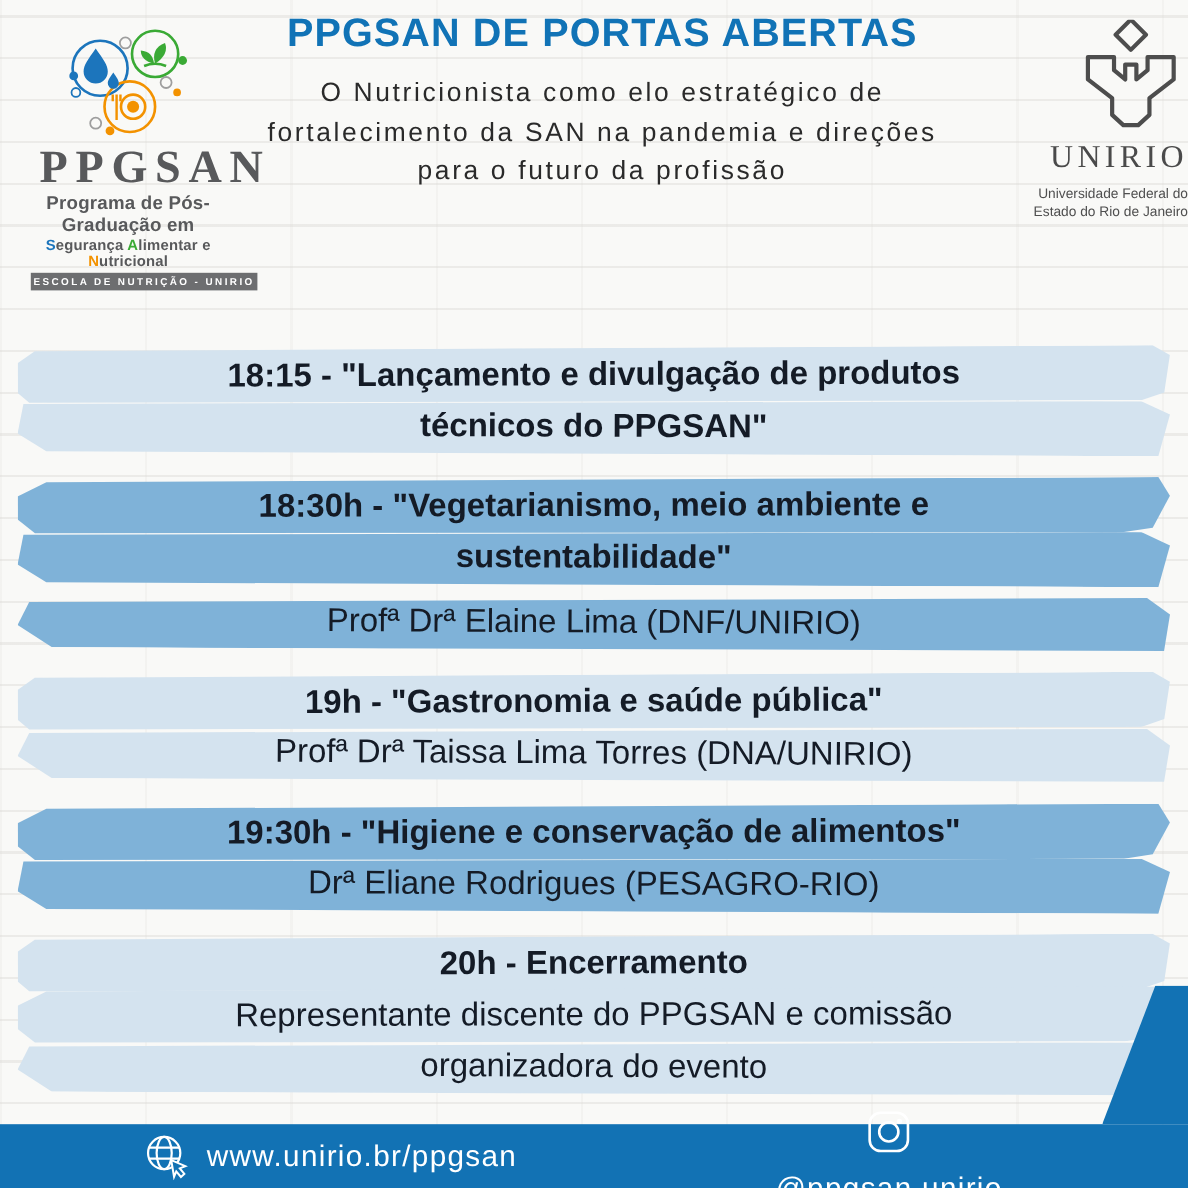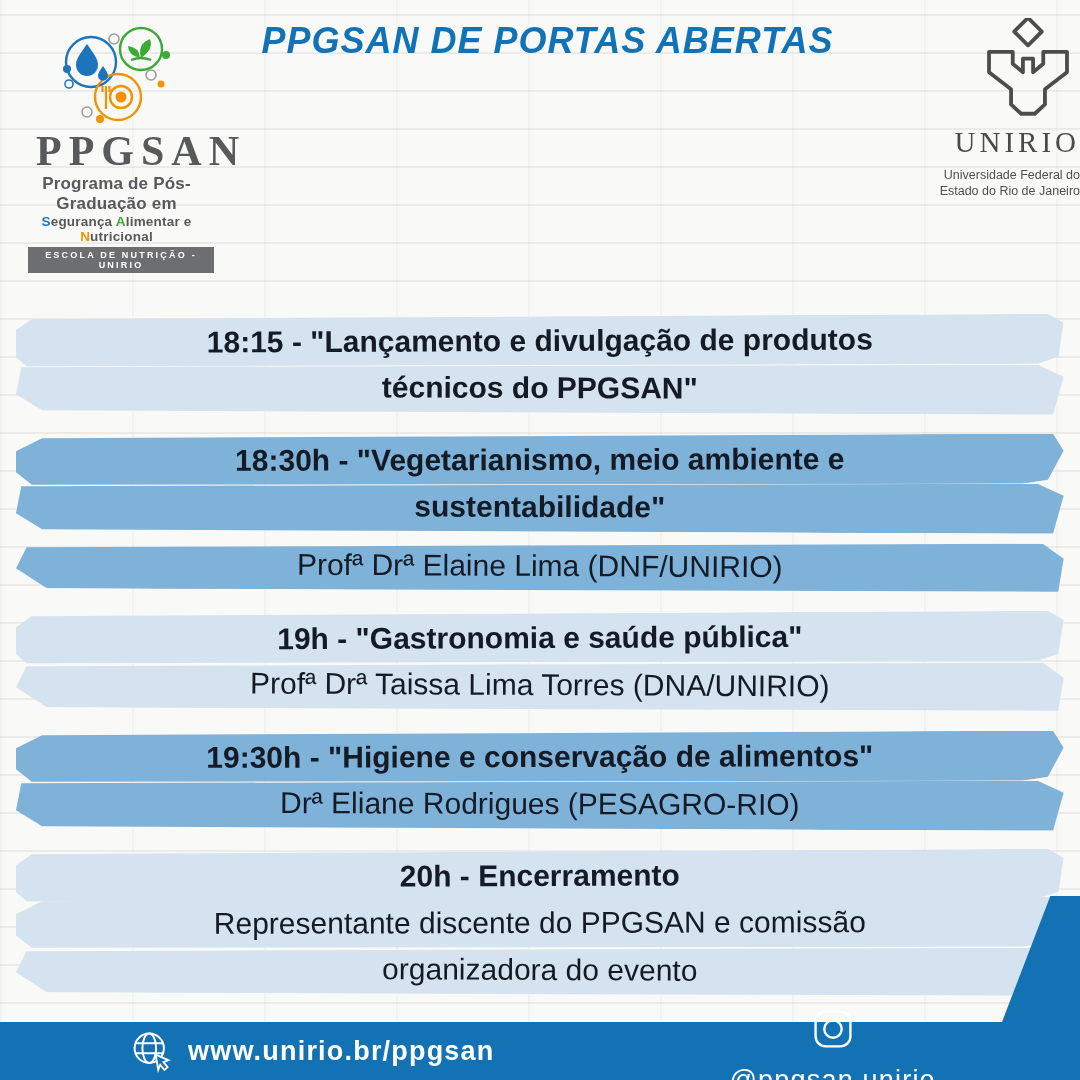--- a/index.html
+++ b/index.html
@@ -14,24 +14,24 @@
       repeating-linear-gradient(90deg, rgba(222,220,216,.22) 0 2px, rgba(0,0,0,0) 2px 132px);
   }
 
   
   .header{ position:absolute; top:0; left:0; right:0; height:210px; display:flex; }
   .logo-ppgsan{ width:205px; padding:22px 0 0 28px; text-align:center; flex:none; }
   .ppgsan-acronym{ font-family:"Liberation Serif", serif; font-weight:700; font-size:42px;
     letter-spacing:7px; color:#58595b; line-height:1; margin:2px 0 2px 8px; }
   .ppgsan-sub1{ font-size:17px; font-weight:700; color:#58595b; letter-spacing:.2px; }
   .ppgsan-sub2{ font-size:13.5px; font-weight:700; color:#58595b; letter-spacing:.2px; }
-  .ppgsan-banner{ margin:3px auto 0; width:186px; background:#6d6e70; color:#fff;
+  .ppgsan-banner{ margin:3px auto 0; width:206px; background:#6d6e70; color:#fff;
     font-size:9px; font-weight:700; letter-spacing:2.2px; padding:3px 0; }
 
-  .title-block{ flex:1; text-align:center; padding-top:20px;font-style:italic; }
+  .title-block{ flex:1; text-align:center; padding-top:9px; }
   .poster-title{ font-size:36px; font-weight:800; letter-spacing:1px; color:#1173b6; }
   .subtitle{ margin-top:16px; font-size:24px; letter-spacing:2.4px; color:#2a2a2a; line-height:1.48; }
 
   .logo-unirio{ width:190px; padding-top:18px; text-align:right; flex:none; }
   .unirio-name{ font-family:"Liberation Serif", serif; font-size:29px; letter-spacing:4px;
     color:#4a4a4a; margin-top:4px; }
   .unirio-sub{ font-size:12.5px; color:#4f4f4f; line-height:1.3; margin-top:8px; }
 
   
   .date-wrap{ position:absolute; top:224px; left:0; right:0; text-align:center; }
@@ -57,21 +57,21 @@
         transform:rotate(-.15deg); }
   .cp4{ clip-path:polygon(1% 18%,98% 0,100% 30%,99.5% 96%,3% 100%,0 60%);
         transform:rotate(.3deg); }
 
   
   .corner-wedge{ position:absolute; right:0; bottom:58px; width:78px; height:126px;
     background:#1272b4; clip-path:polygon(62% 0,100% 0,100% 100%,0 100%); }
   .footer{ position:absolute; left:0; right:0; bottom:0; height:58px; background:#1272b4;
     display:flex; align-items:center; color:#fff; }
   .footer-group{ display:flex; align-items:center; gap:14px; }
-  .footer-site{ margin-left:130px;font-weight:bold; }
+  .footer-site{ margin-left:130px; }
   .footer-insta{ margin-left:235px;flex-direction:column; }
   .footer-text{ font-size:27px; letter-spacing:1.2px; color:#fff; }
   .f-icon{ width:44px; height:44px; flex:none; }
 </style>
 </head>
 <body>
 
 <div class="poster">
 
   <div class="header">
@@ -105,20 +105,25 @@
         </svg>
       </span>
       <div class="ppgsan-acronym">PPGSAN</div>
       <div class="ppgsan-sub1">Programa de Pós-Graduação em</div>
       <div class="ppgsan-sub2"><span style="color: rgb(28, 117, 188);">S</span><span style="color: rgb(88, 89, 91); text-align: right;">egurança </span><span style="color: rgb(58, 170, 53);">A</span><span style="color: rgb(88, 89, 91);">limentar e </span><span style="color: rgb(243, 146, 0);">N</span><span style="color: rgb(88, 89, 91);">utricional</span></div>
       <div class="ppgsan-banner">ESCOLA DE NUTRIÇÃO - UNIRIO</div>
     </div>
 
     <div class="title-block">
       <h1 class="poster-title">PPGSAN DE PORTAS ABERTAS</h1>
+      <p class="subtitle">
+        <span>O Nutricionista como elo estratégico de</span><br>
+        <span>fortalecimento da SAN na pandemia e direções</span><br>
+        <span>para o futuro da profissão</span>
+      </p>
     </div>
 
     <div class="logo-unirio">
       <span>
         <svg width="104" height="100" viewBox="0 0 120 118">
           <g fill="none" stroke="#4d4d4d" stroke-width="4.5" stroke-linejoin="round">
             <rect x="48.5" y="4.5" width="23" height="23" transform="rotate(45 60 16)"></rect>
             <path d="M14,40 H42 V54 L54,64 V48 H66 V64 L78,54 V40 H106 V64 L80,84 V102 L68,113 H52 L40,102 V84 L14,64 Z"></path>
           </g>
         </svg>

